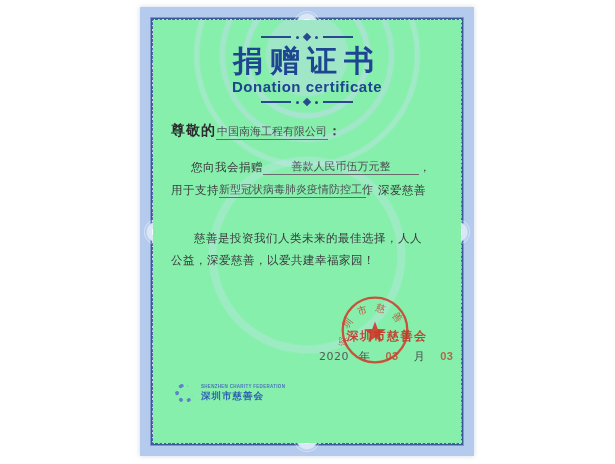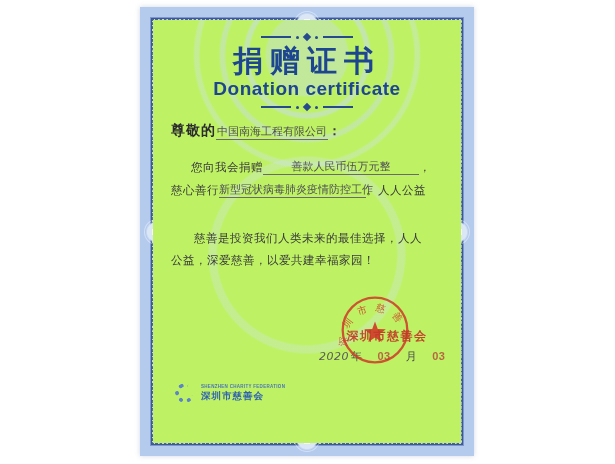--- a/index.html
+++ b/index.html
@@ -27,21 +27,21 @@
     position:absolute;width:26px;height:26px;border-radius:50%;
     background:radial-gradient(circle, #f6f9fd 0 28%, #dce7f6 29% 52%, rgba(220,231,246,0) 62%);
     box-shadow:inset 0 0 0 1px rgba(255,255,255,.4);
   }
   .rosette.top{left:154px;top:4px;}
   .rosette.bottom{left:154px;top:419px;}
   .rosette.left{left:4px;top:212px;}
   .rosette.right{left:304px;top:212px;}
   
   .inner{
-    position:absolute;inset:13px;background:#bef264;overflow:hidden;
+    position:absolute;inset:13px;background:#86efac;overflow:hidden;
   }
   
   .wm1{
     position:absolute;left:50%;top:-95px;transform:translateX(-50%);
     width:260px;height:260px;border-radius:50%;pointer-events:none;
     background:
       radial-gradient(circle, rgba(200,218,243,.38) 0 22%, rgba(200,218,243,0) 23% 31%,
         rgba(200,218,243,.5) 32% 34%, rgba(200,218,243,0) 35% 44%,
         rgba(200,218,243,.42) 45% 47%, rgba(200,218,243,0) 48% 58%,
         rgba(208,224,246,.35) 59% 61%, rgba(208,224,246,0) 62%);
@@ -55,21 +55,21 @@
   .header{position:relative;text-align:center;margin-top:13px;}
   .orn{display:flex;align-items:center;justify-content:center;gap:5px;height:8px;}
   .orn .bar{width:30px;height:2px;background:#27498e;}
   .orn .dot{width:3px;height:3px;border-radius:50%;background:#27498e;}
   .orn .dia{width:6px;height:6px;background:#27498e;transform:rotate(45deg);}
   .title{
     margin:4px 0 0 0;font-size:30px;line-height:32px;font-weight:700;
     color:#1d4590;letter-spacing:7px;
   }
   .subtitle{
-    margin:1px 0 3px 0;font-size:19px;font-weight:700;color:#1d4590;letter-spacing:.5px;text-align:center;
+    margin:1px 0 3px 0;font-size:15px;font-weight:700;color:#1d4590;letter-spacing:.5px;text-align:center;
   }
   
   .bodytext{position:absolute;left:0;top:0;width:100%;height:100%;}
   .tline{position:absolute;font-size:11.5px;color:#3a3a3c;letter-spacing:.5px;white-space:nowrap;}
   .salutation{left:18px;top:102px;}
   .salutation .lbl{font-size:14px;font-weight:700;color:#2c2c2e;letter-spacing:1px;}
   .salutation .colon{font-size:13px;font-weight:700;}
   .entry{
     display:inline-block;text-align:center;vertical-align:bottom;
     border-bottom:1px solid #6a6a6e;
@@ -91,21 +91,21 @@
   .seal{position:absolute;left:184px;top:272px;width:76px;height:76px;z-index:2;}
   .seal-name{
     position:absolute;left:190px;top:308px;width:88px;z-index:3;
     text-align:center;font-size:12px;font-weight:700;color:#c23a28;
     letter-spacing:1.5px;opacity:.92;white-space:nowrap;
   }
   .date-row{
     position:absolute;left:166px;top:329px;z-index:1;
     display:flex;align-items:baseline;font-size:11px;color:#4a4a4c;letter-spacing:.5px;
   }
-  .date-row .yr{color:#58585c;font-family:"DejaVu Sans","Liberation Sans",sans-serif;font-style:italic;}
+  .date-row .yr{color:#58585c;margin-right:8px;font-family:"DejaVu Sans","Liberation Sans",sans-serif;}
   .date-row .num{color:#b5593c;font-weight:700;margin:0 13px;opacity:.9;}
   .date-row .ymd{margin:0 2px;}
   
   .logo{position:absolute;left:22px;top:363px;display:flex;align-items:center;gap:6px;}
   .logo-c{
     width:20px;height:20px;border-radius:50%;
     border:4px dotted #5c84c6;border-right-color:transparent;
     transform:rotate(-25deg);box-sizing:border-box;
   }
   .logo-text{display:flex;flex-direction:column;line-height:1.1;}
@@ -148,21 +148,21 @@
     <div class="bodytext">
       <div class="tline donation">
         <span>您向我会捐赠</span><span class="entry w-amount">善款人民币伍万元整</span><span>，</span>
       </div>
 
       <div class="tline salutation">
         <span class="lbl">尊敬的</span><span class="entry w-recipient">中国南海工程有限公司</span><span class="colon">：</span>
       </div>
 
       <div class="tline purpose">
-        <span>慈心善行</span><span class="entry w-purpose">新型冠状病毒肺炎疫情防控工作</span><span>。人人公益</span>
+        <span>用于支持</span><span class="entry w-purpose">新型冠状病毒肺炎疫情防控工作</span><span>。深爱慈善</span>
       </div>
 
 
       <div class="closing">慈善是投资我们人类未来的最佳选择，人人公益，深爱慈善，以爱共建幸福家园！</div>
 
       <svg class="seal" viewBox="0 0 80 80">
         <circle cx="40" cy="40" r="34" fill="none" stroke="#cf3a28" stroke-width="2.4" opacity="0.85"></circle>
         <path id="sealArc" d="M 11,58 A 30,30 0 1 1 69,58" fill="none"></path>
         <text font-size="10" fill="#cf3a28" opacity="0.88" letter-spacing="8" text-anchor="middle">
           <textPath href="#sealArc" startOffset="50%">深圳市慈善会</textPath>

